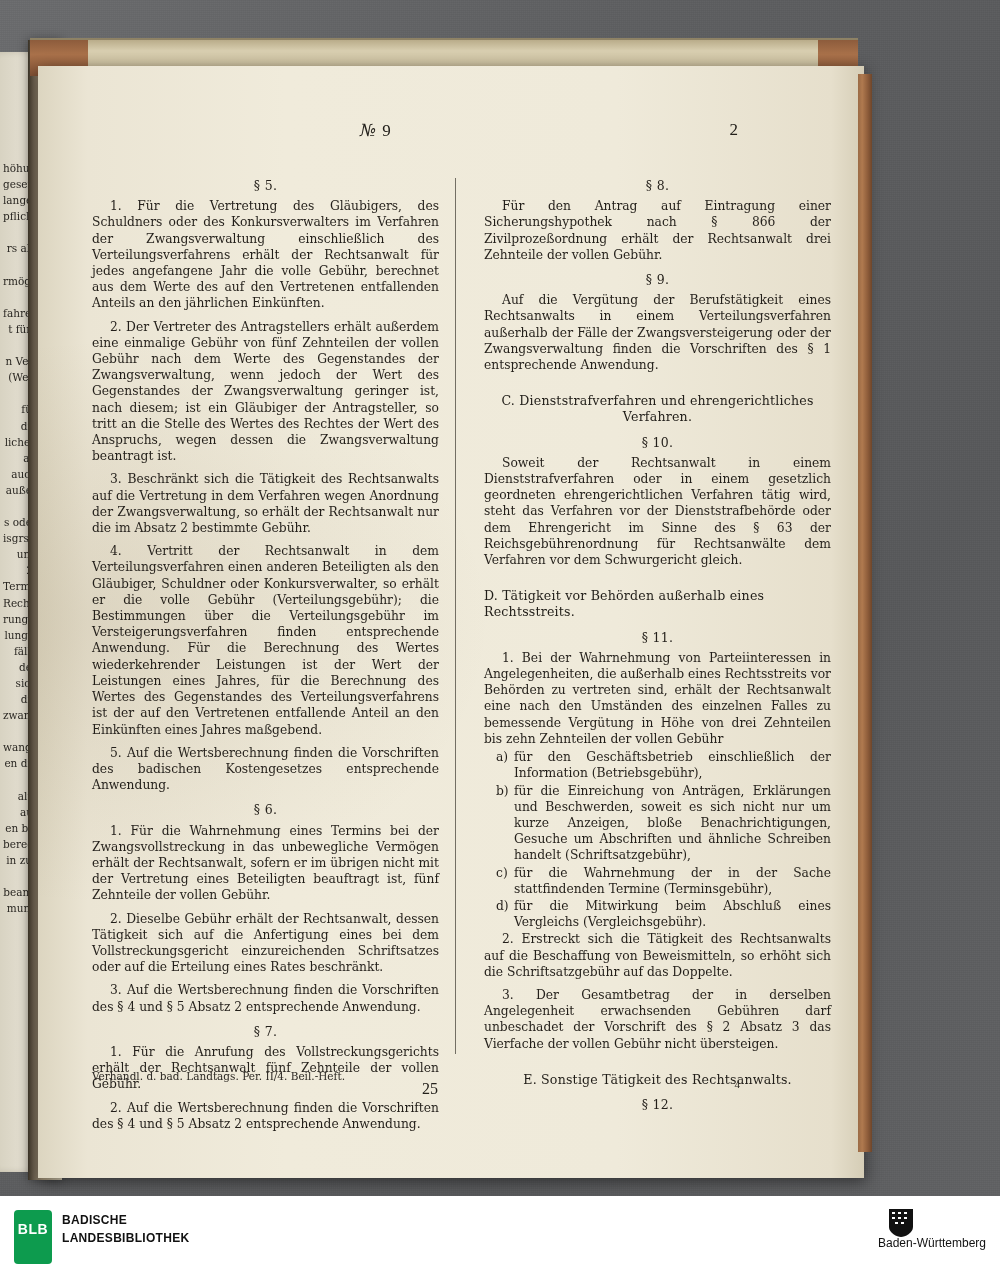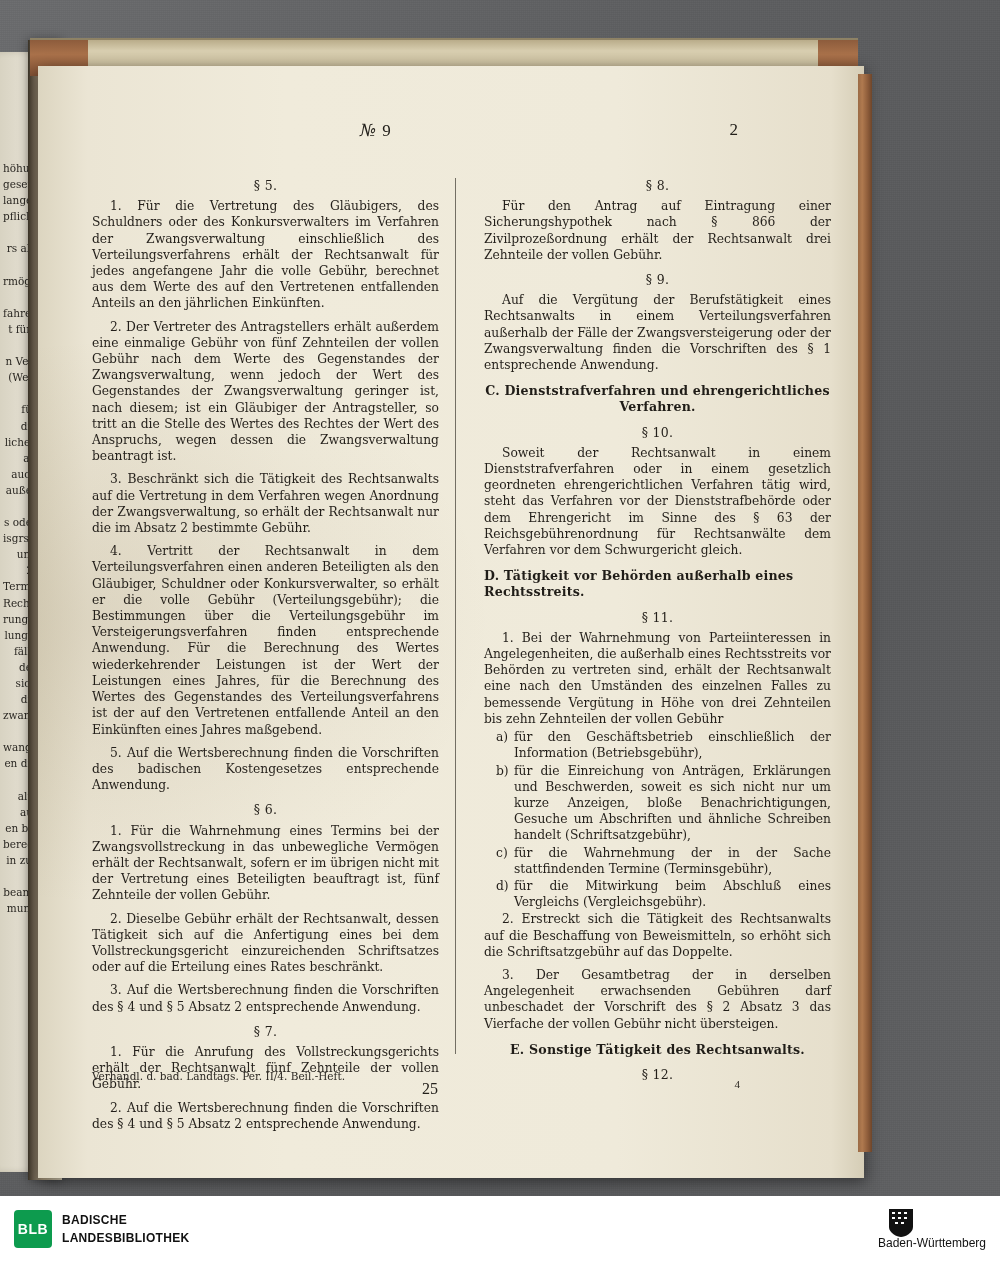--- a/index.html
+++ b/index.html
@@ -158,23 +158,23 @@
     font-weight: normal;
     text-align: center;
     margin: 9px 0 4px 0;
     color: #231f1a;
     letter-spacing: 0.3px;
   }
   h3.secnum.first { margin-top: 0; }
   h3.sechead {
     font-family: "DejaVu Serif", serif;
     font-size: 12.6px;
-    font-weight: bold;
+    font-weight: normal;
     text-align: center;
-    margin: 10px 0 3px 0;
+    margin: 20px 0 3px 0;
     color: #201d18;
     letter-spacing: 0.2px;
   }
   h3.sechead.left-al {
     text-align: left;
     text-indent: 0;
   }
 
   ol.lettered {
     margin: 2px 0 0 0;
@@ -219,21 +219,21 @@
   
   .libbar {
     position: absolute;
     left: 0; bottom: 0;
     width: 1000px; height: 68px;
     background: #ffffff;
   }
   .blb-logo {
     position: absolute;
     left: 14px; top: 14px;
-    width: 38px; height: 38px;
+    width: 38px; height: 54px;
     background: #0d9b4e;
     border-radius: 4px;
     color: #fff;
     font-family: "Liberation Sans", sans-serif;
     font-size: 14px;
     font-weight: bold;
     line-height: 38px;
     text-align: center;
     letter-spacing: 0.5px;
   }

